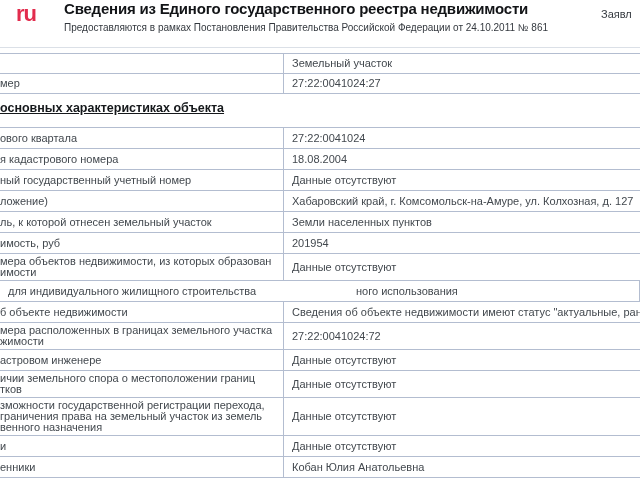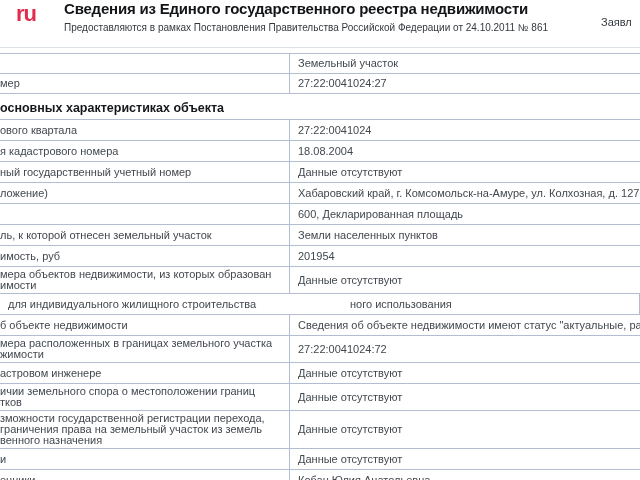--- a/index.html
+++ b/index.html
@@ -19,40 +19,40 @@
   .head-text{margin-left:64px;}
   .doc-title{
     font-size:15px;font-weight:bold;color:#121417;
     letter-spacing:-0.2px;white-space:nowrap;
   }
   .doc-subtitle{
     font-size:10px;color:#34393f;margin-top:5px;white-space:nowrap;
   }
   .top-right{
     position:absolute;left:601px;top:8px;
-    font-size:11px;color:#34393f;white-space:nowrap;margin-top:8px;
+    font-size:11px;color:#34393f;white-space:nowrap;
   }
   
   .tbl{border-top:1px solid #b3bdd0;}
   .row{display:flex;border-bottom:1px solid #b3bdd0;align-items:stretch;}
   .cell{display:flex;align-items:center;font-size:11px;line-height:11px;}
   .lbl{
     width:277px;flex:0 0 277px;border-right:1px solid #b3bdd0;
-    padding:2px 12px 2px 0;min-height:16px;
+    padding:2px 6px 2px 0;min-height:16px;
     white-space:pre-line;color:#42484e;
   }
   .val{
     flex:1 1 auto;padding:2px 0 2px 8px;min-height:16px;
     white-space:nowrap;overflow:hidden;color:#42484e;
   }
   .tbl1{margin-top:5px;text-align:right;}
   .tbl1 .lbl,.tbl1 .val{min-height:15px;}
   .section-title{
-    margin:7px 0 4px 0;font-size:12.5px;font-weight:bold;
-    color:#15181b;line-height:14px;white-space:nowrap;
+    margin:7px 0 12px 0;font-size:12.5px;font-weight:bold;
+    color:#15181b;line-height:14px;white-space:nowrap;text-decoration:underline;
   }
   
   .watermark{position:absolute;pointer-events:none;filter:blur(1.5px);}
 </style>
 </head>
 <body>
 
 <div class="header">
   <span class="logo">ru</span>
   <div class="head-text">
@@ -84,24 +84,20 @@
     <div class="cell lbl">я кадастрового номера</div>
     <div class="cell val">18.08.2004</div>
   </div>
   <div class="row">
     <div class="cell lbl">ный государственный учетный номер</div>
     <div class="cell val">Данные отсутствуют</div>
   </div>
   <div class="row">
     <div class="cell lbl">ложение)</div>
     <div class="cell val">Хабаровский край, г. Комсомольск-на-Амуре, ул. Колхозная, д. 127</div>
-  </div>
-  <div class="row">
-    <div class="cell lbl"></div>
-    <div class="cell val">600, Декларированная площадь</div>
   </div>
   <div class="row">
     <div class="cell lbl">ль, к которой отнесен земельный участок</div>
     <div class="cell val">Земли населенных пунктов</div>
   </div>
   <div class="row">
     <div class="cell lbl">имость, руб</div>
     <div class="cell val">201954</div>
   </div>
   <div class="row">

